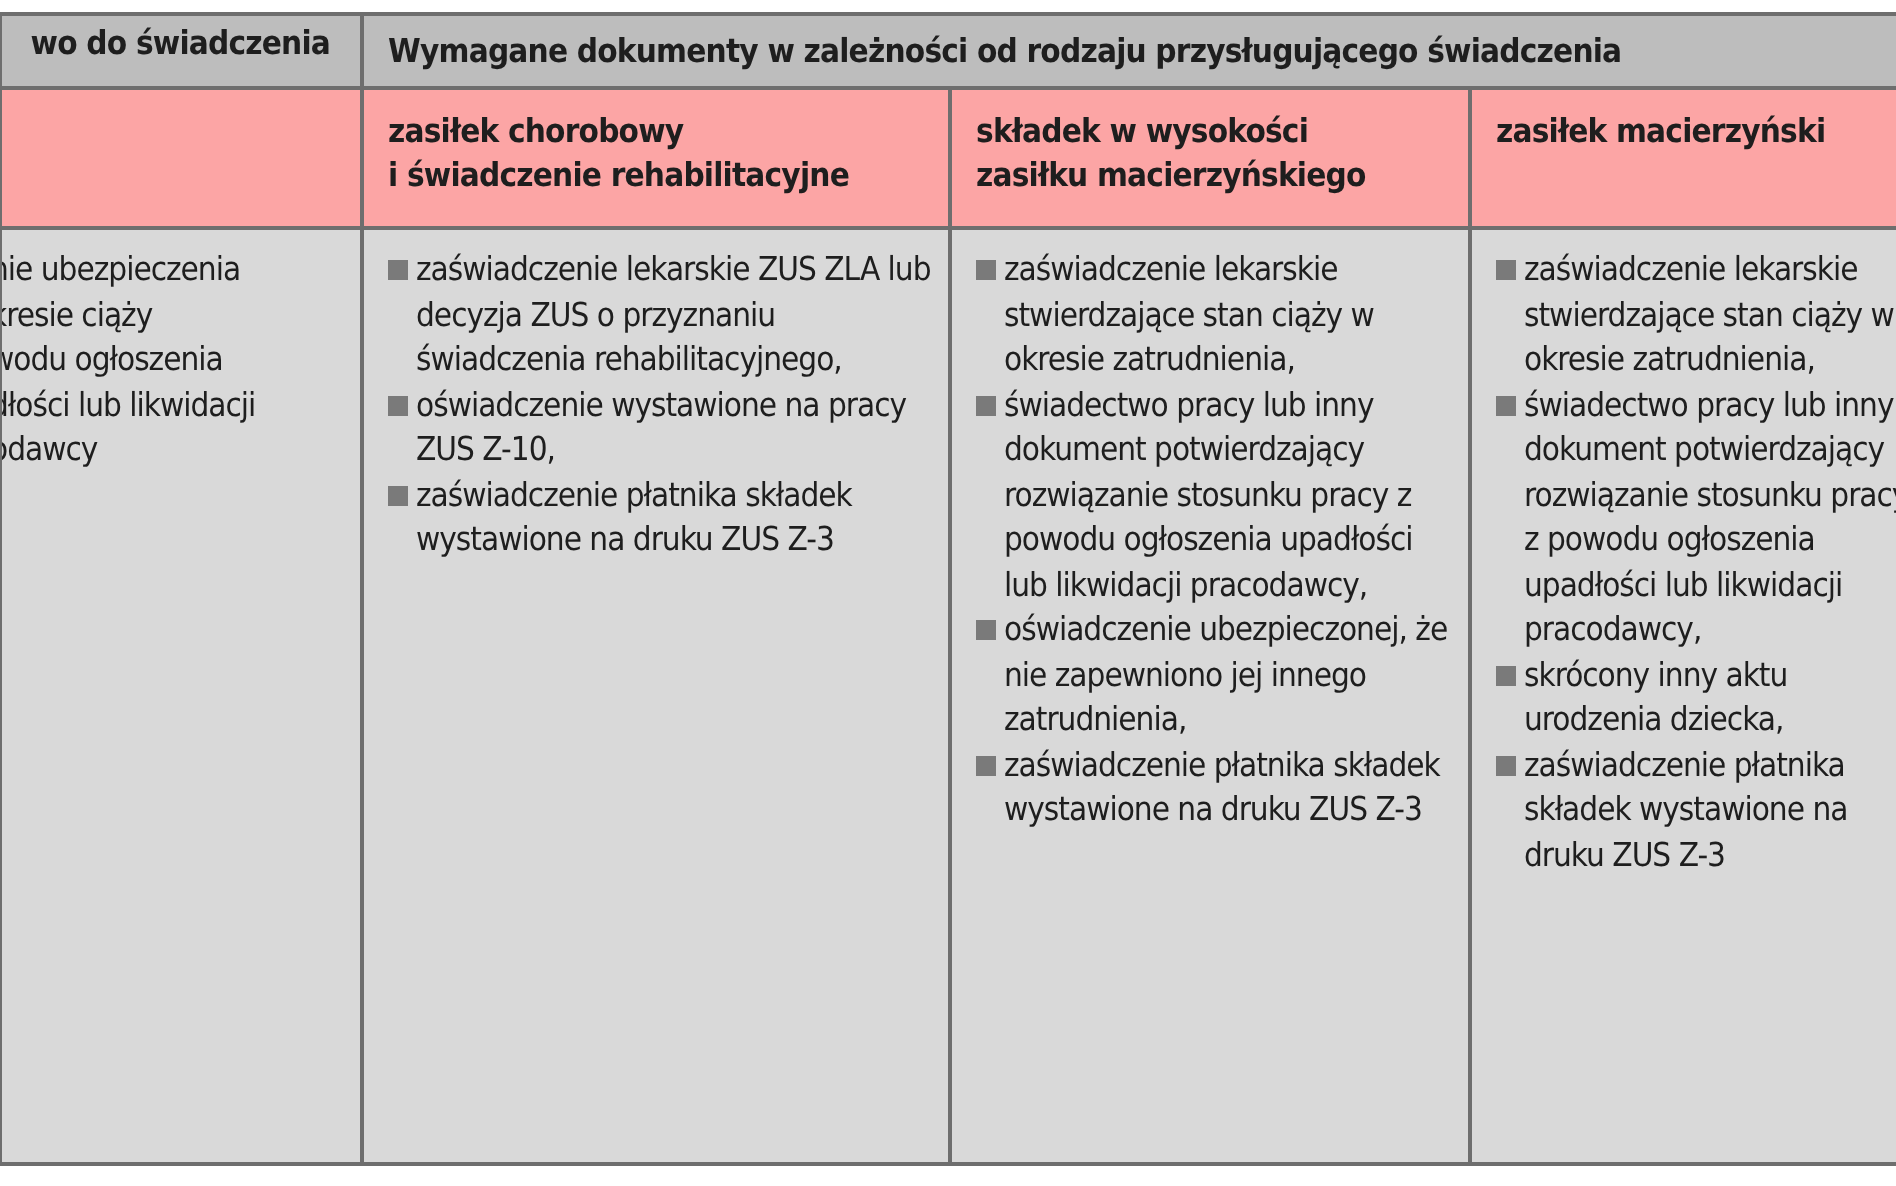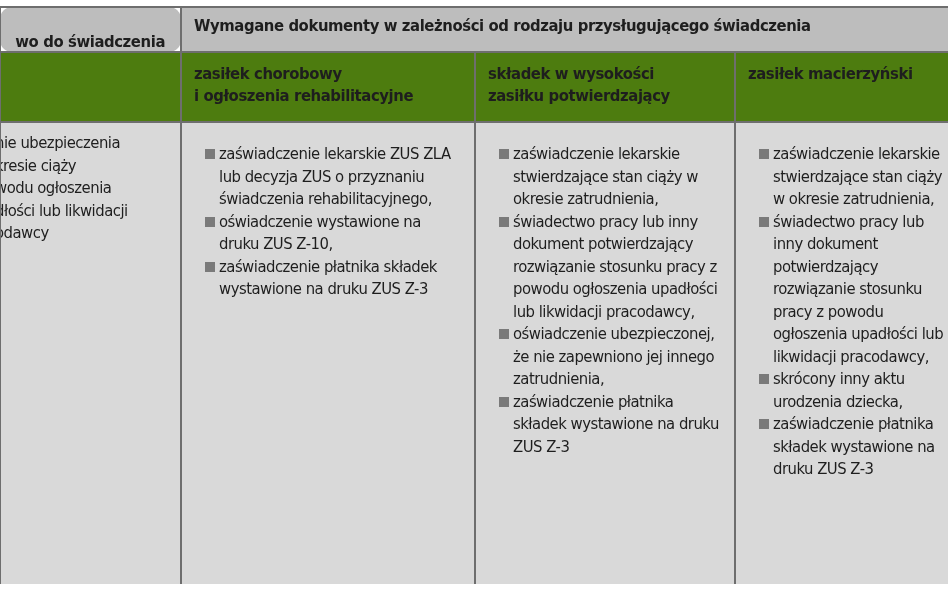--- a/index.html
+++ b/index.html
@@ -37,28 +37,27 @@
       height: 37px;
       font-weight: bold;
       font-size: 16.5px;
       letter-spacing: -0.4px;
       padding: 8px 0 0 12px;
       box-sizing: border-box;
       white-space: nowrap;
     }
     tr.h1 th.first {
       text-align: right;
-      padding: 24px 15px 0 0;
+      padding: 4px 15px 0 0;
       direction: rtl;
       overflow: hidden;
-      border-radius: 12px;
     }
     tr.h1 th.first span { direction: ltr; unicode-bidi: bidi-override; }
     tr.h2 th {
-      background: #4d7c0f;
+      background: #fca5a5;
       height: 70px;
       font-weight: bold;
       font-size: 16.5px;
       letter-spacing: -0.4px;
       line-height: 22px;
       padding: 10px 0 0 12px;
       box-sizing: border-box;
     }
     tr.body td {
       background: #d9d9d9;
@@ -73,21 +72,21 @@
       padding-left: 0;
       overflow: hidden;
     }
     .clip-lines {
       margin-left: -6px;
       white-space: nowrap;
     }
     .clip-lines div { height: 22.5px; }
     ul.docs {
       list-style: none;
-      margin: 11px;
+      margin: 0;
       padding: 0;
     }
     ul.docs li {
       position: relative;
       padding-left: 14px;
     }
     .bullet {
       position: absolute;
       left: 0;
       top: 6px;
@@ -115,42 +114,42 @@
     </colgroup>
     <tbody>
         <tr class="h1">
       <th class="first"><span>wo do świadczenia</span></th>
       <th colspan="3">Wymagane dokumenty w zależności od rodzaju przysługującego świadczenia</th>
     </tr>
     <tr class="h2">
       <th></th>
       <th>
         <div>zasiłek chorobowy</div>
-        <div>i ogłoszenia rehabilitacyjne</div>
+        <div>i świadczenie rehabilitacyjne</div>
       </th>
       <th>
         <div>składek w wysokości</div>
-        <div>zasiłku potwierdzający</div>
+        <div>zasiłku macierzyńskiego</div>
       </th>
       <th class="nowrap-clip">zasiłek macierzyński</th>
     </tr>
     <tr class="body">
       <td class="first">
         <div class="clip-lines">
           <div>nie ubezpieczenia</div>
           <div>kresie ciąży</div>
           <div>wodu ogłoszenia</div>
           <div>dłości lub likwidacji</div>
           <div>odawcy</div>
         </div>
       </td>
       <td>
         <ul class="docs">
           <li><span class="bullet"></span><span>zaświadczenie lekarskie ZUS ZLA lub decyzja ZUS o przyznaniu świadczenia rehabilitacyjnego,</span></li>
-          <li><span class="bullet"></span><span>oświadczenie wystawione na druku ZUS Z-10,</span></li>
+          <li><span class="bullet"></span><span>oświadczenie wystawione na pracy ZUS Z-10,</span></li>
           <li><span class="bullet"></span><span>zaświadczenie płatnika składek wystawione na druku ZUS Z-3</span></li>
         </ul>
       </td>
       <td>
         <ul class="docs">
           <li><span class="bullet"></span><span>zaświadczenie lekarskie stwierdzające stan ciąży w okresie zatrudnienia,</span></li>
           <li><span class="bullet"></span><span>świadectwo pracy lub inny dokument potwierdzający rozwiązanie stosunku pracy z powodu ogłoszenia upadłości lub likwidacji pracodawcy,</span></li>
           <li><span class="bullet"></span><span>oświadczenie ubezpieczonej, że nie zapewniono jej innego zatrudnienia,</span></li>
           <li><span class="bullet"></span><span>zaświadczenie płatnika składek wystawione na druku ZUS Z-3</span></li>
         </ul>

